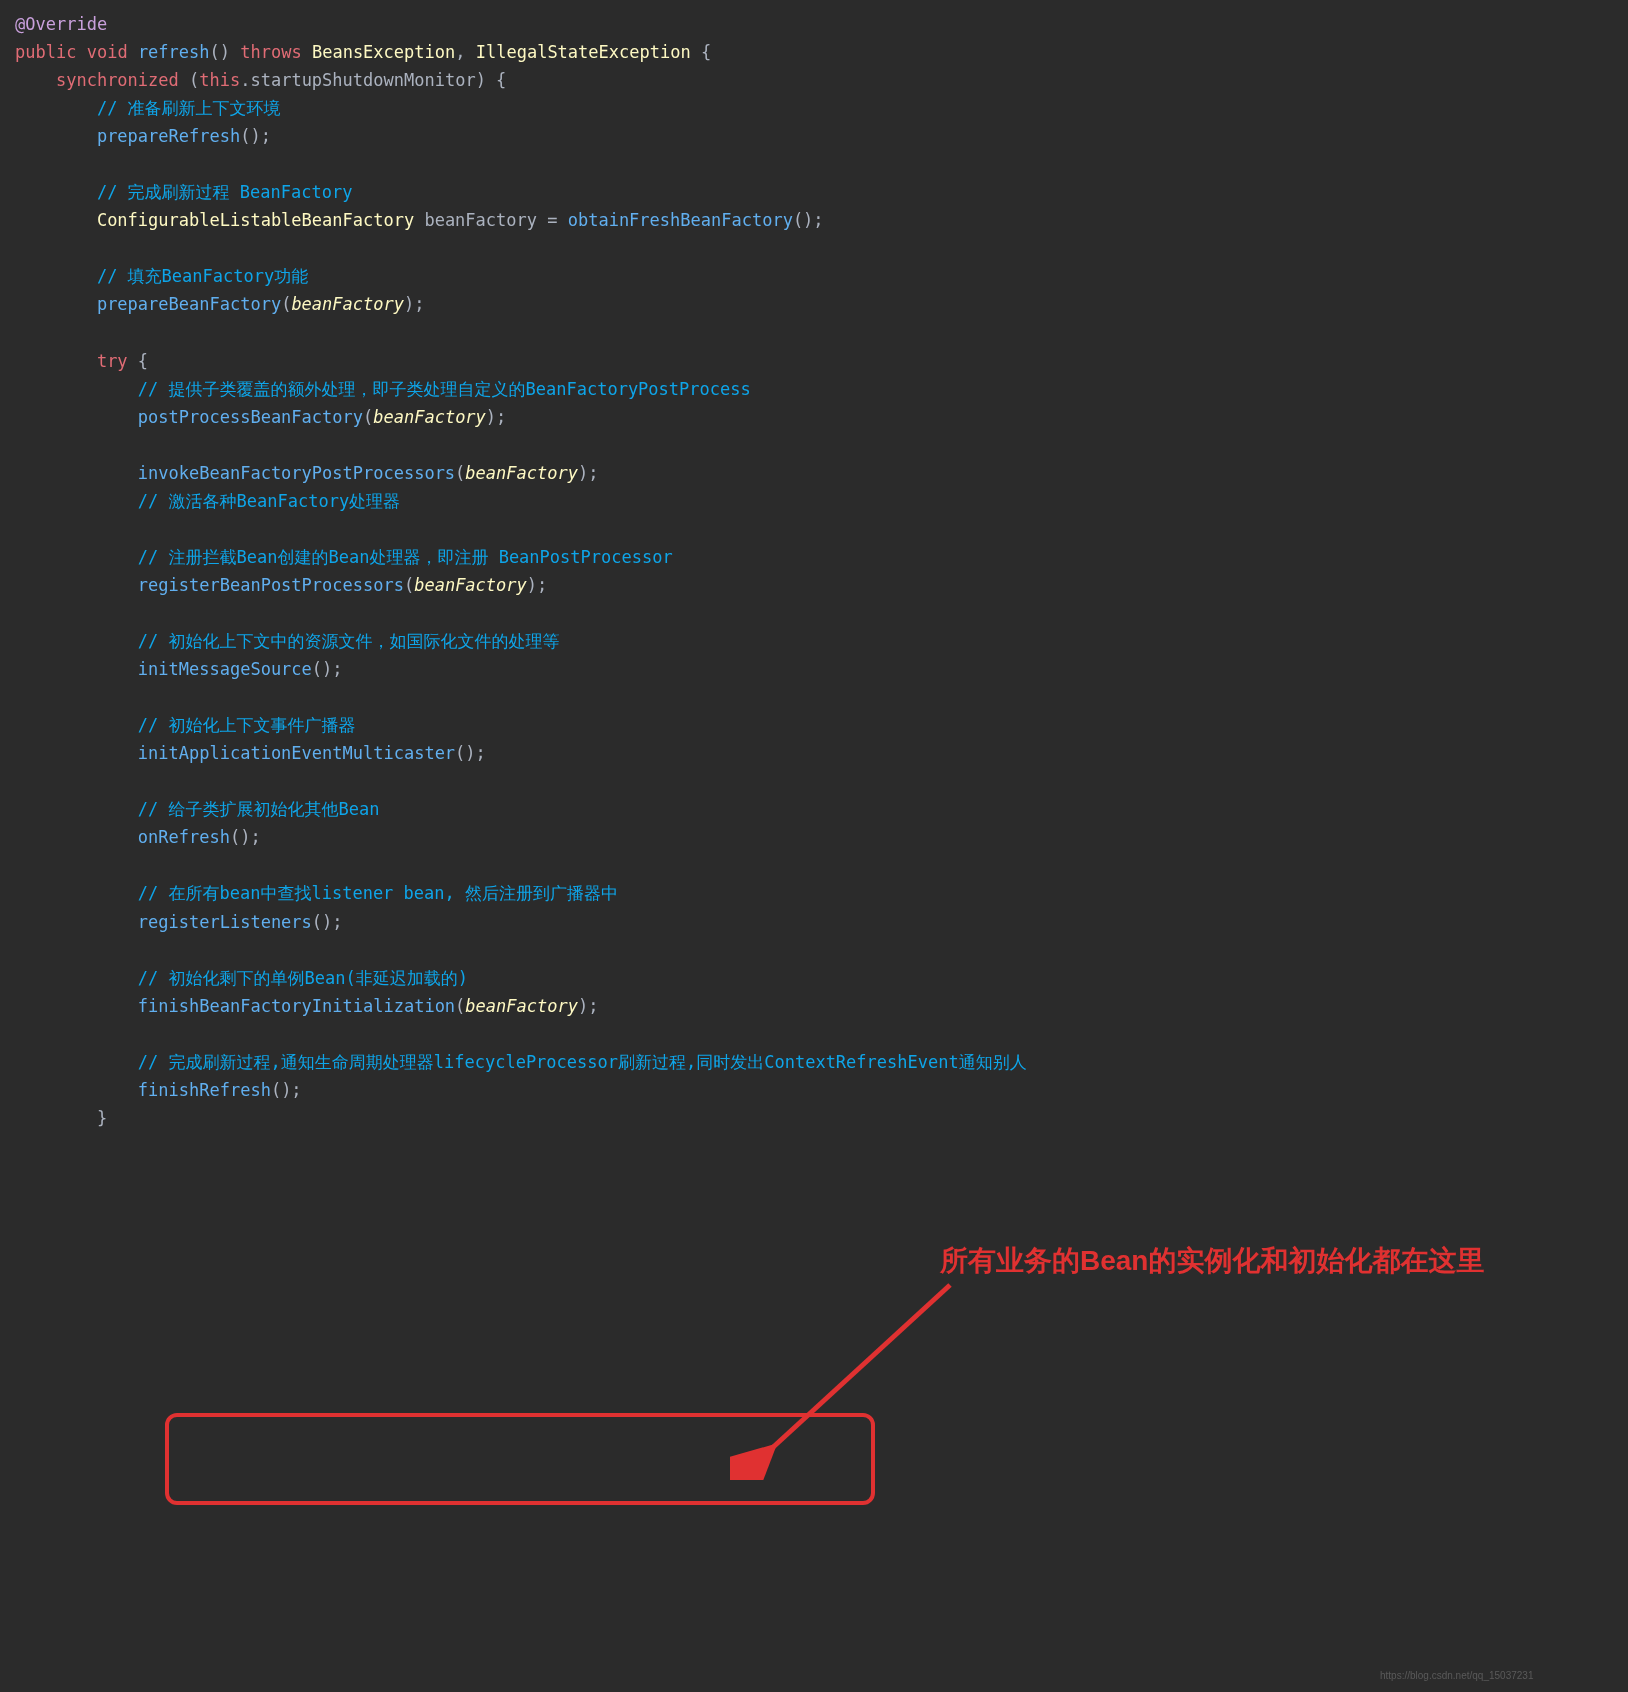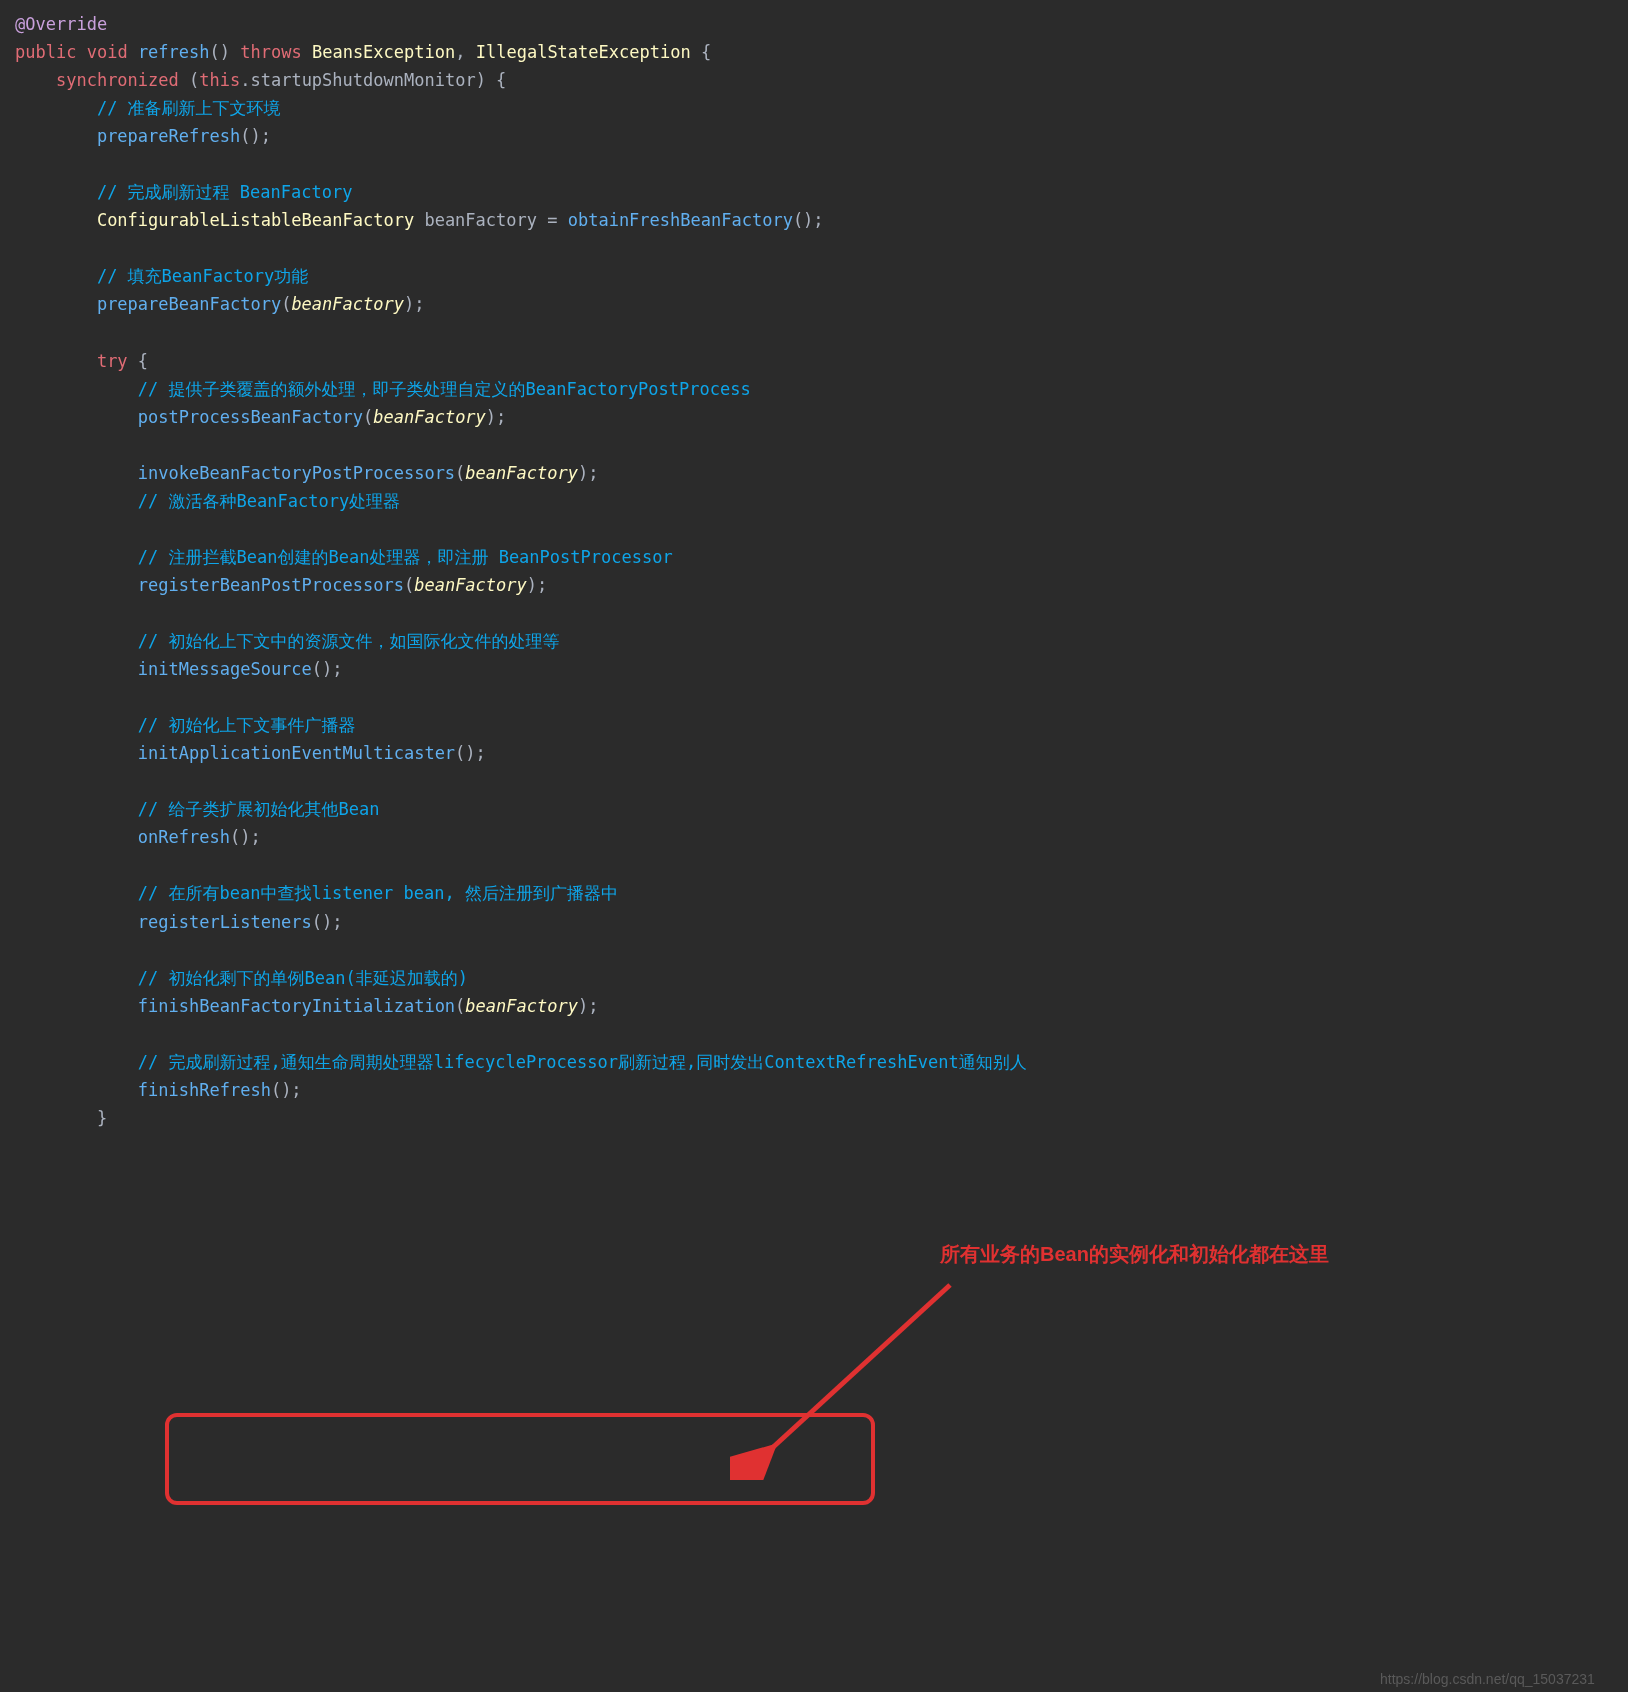--- a/index.html
+++ b/index.html
@@ -41,28 +41,28 @@
       pointer-events: none;
     }
     .arrow-svg {
       position: absolute;
       pointer-events: none;
     }
     .callout-text {
       position: absolute;
       color: #e03131;
       font-family: 'PingFang SC', 'Microsoft YaHei', sans-serif;
-      font-size: 20px;
+      font-size: 28px;
       font-weight: 600;
       white-space: nowrap;
     }
     .watermark {
       position: absolute;
       color: #5a5a5a;
-      font-size: 14px;
+      font-size: 10px;
       font-family: sans-serif;
     }
   </style>
 </head>
 <body>
 
 <div class="code-block">
 
 <div class="line"><span class="annotation">@Override</span></div>
 

